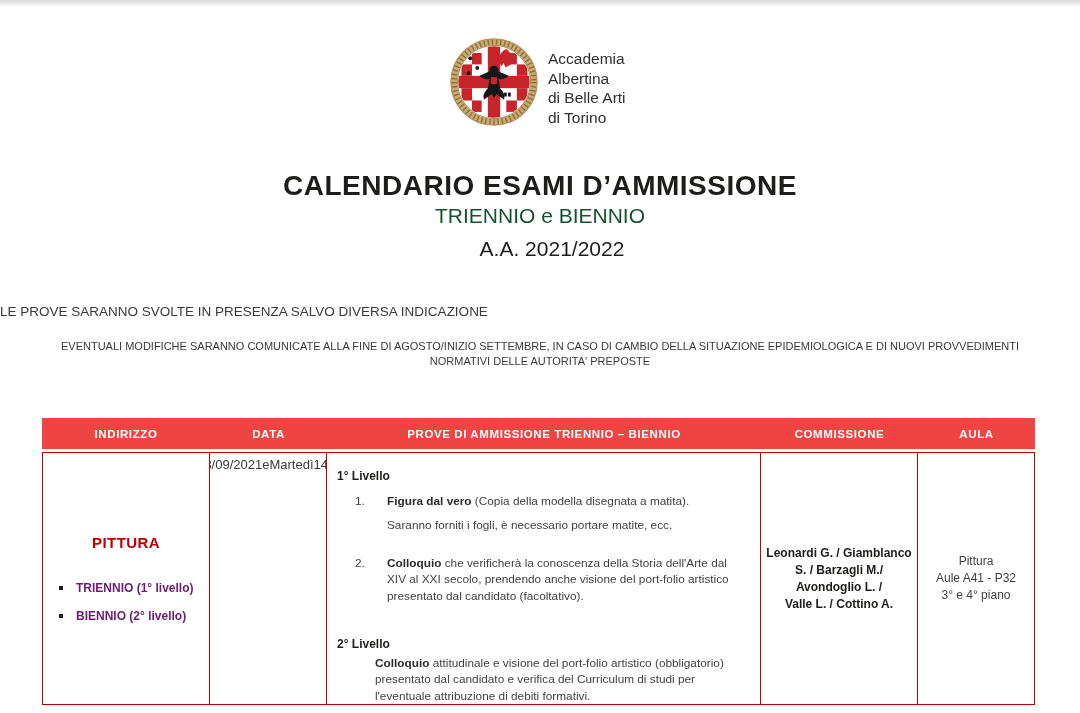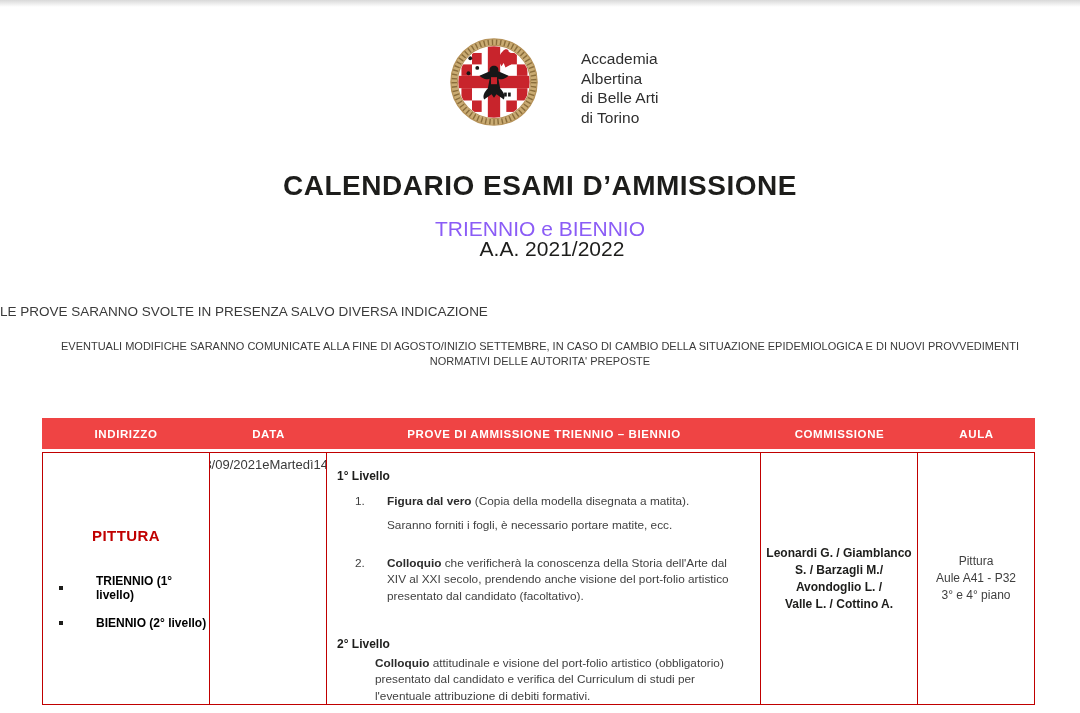--- a/index.html
+++ b/index.html
@@ -12,37 +12,37 @@
     overflow: hidden;
   }
   .top-shade {
     position: absolute; top: 0; left: 0; right: 0; height: 7px;
     background: linear-gradient(#d9d9d9, #ffffff);
   }
 
   
   .letterhead {
     position: absolute; top: 38px; left: 450px;
-    display: flex; align-items: flex-start; gap: 43px;
+    display: flex; align-items: flex-start; gap: 10px;
   }
   .crest { width: 88px; height: 88px; }
   .org-lines {
     padding-top: 11px;
     font-size: 15.5px; line-height: 19.5px; color: #2f2f2f;
   }
 
   
   .doc-title {
     position: absolute; top: 170px; left: 0; width: 100%;
     text-align: center; font-size: 28px; font-weight: bold;
     color: #1d1d1b; letter-spacing: 0.5px;
   }
   .doc-subtitle {
-    position: absolute; top: 217px; left: 0; width: 100%;
-    text-align: center; font-size: 21px; color: #8b5cf6;
+    position: absolute; top: 204px; left: 0; width: 100%;
+    text-align: center; font-size: 21px; color: #14532d;
   }
   .doc-year {
     position: absolute; top: 237px; left: 12px; width: 100%;
     text-align: center; font-size: 21px; color: #1d1d1b;
   }
 
   
   .notice-1 {
     position: absolute; top: 304px; left: 0; width: 100%;
     text-align: left; font-size: 13.5px; color: #3a3a3a;
@@ -77,21 +77,21 @@
   .cell-indirizzo {
     display: flex; flex-direction: column; justify-content: center;
   }
   .indirizzo-title {
     text-align: center; color: #C00000; font-weight: bold;
     font-size: 15px; letter-spacing: 0.4px; margin-bottom: 16px;
   }
   .indirizzo-item {
     display: flex; align-items: center;
     padding-left: 16px; margin-top: 14px;
-    font-size: 12px; font-weight: bold; color: #000000; gap: 20px;
+    font-size: 12px; font-weight: bold; color: #701a75;
   }
   .bullet-sq {
     width: 4px; height: 4px; background: #1d1d1b;
     margin-right: 13px; flex: 0 0 auto;
   }
 
   
   .cell-data {
     display: flex; flex-direction: row; justify-content: center;
     text-align: center; font-size: 13px; line-height: 24px; color: #3a3a3a;

